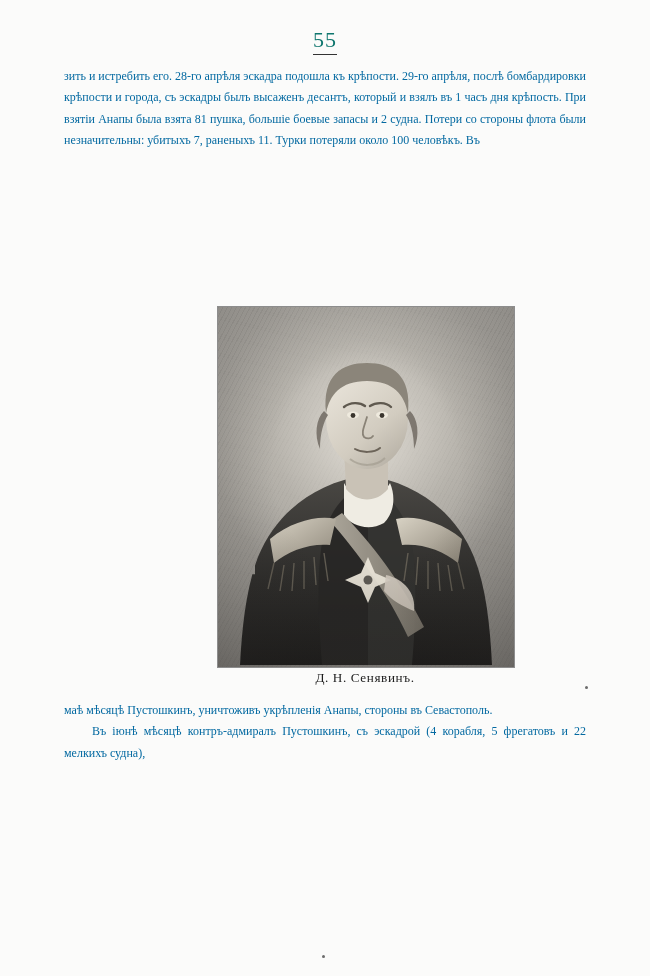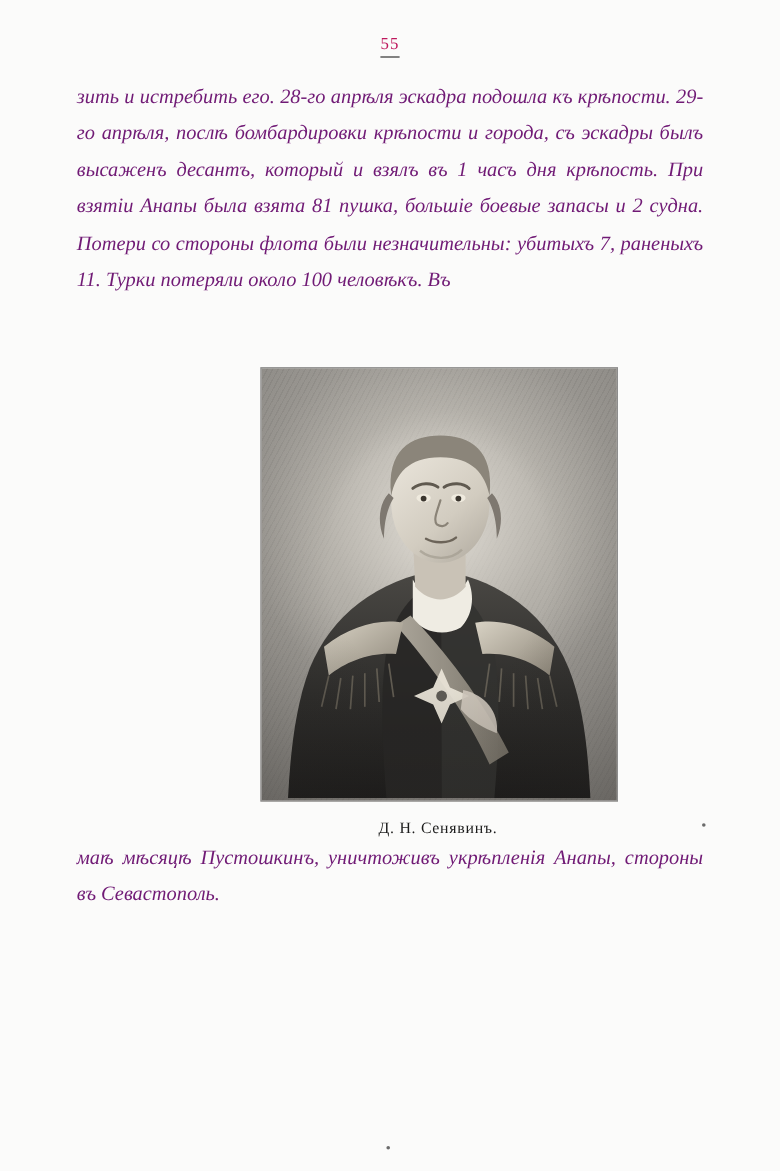--- a/index.html
+++ b/index.html
@@ -22,38 +22,37 @@
     background: #fbfbfa;
   }
   .page-number-wrap {
     position: absolute;
     top: 28px;
     left: 0;
     width: 650px;
     text-align: center;
   }
   .page-number {
-    font-size: 14px;
+    font-size: 22px;
     letter-spacing: 1px;
-    color: #be185d;
+    color: #0f766e;
     display: inline-block;
     padding-bottom: 2px;
     border-bottom: 1px solid #333;
     line-height: 1.1;
   }
   .text-block {
     position: absolute;
     left: 64px;
     width: 522px;
-    font-size: 17px;
+    font-size: 12px;
     line-height: 1.79;
     text-align: justify;
     text-justify: inter-word;
-    color: #701a75;
-    font-style: italic;
+    color: #0369a1;
   }
   .text-block p {
     margin: 0;
   }
   .block-top { top: 66px; }
   .block-bottom { top: 700px; }
   .indent { text-indent: 28px; }
 
   .figure {
     position: absolute;
@@ -77,21 +76,21 @@
       repeating-linear-gradient(118deg, rgba(110,108,104,0.16) 0px, rgba(110,108,104,0.16) 1px, rgba(255,255,255,0) 1px, rgba(255,255,255,0) 4px),
       linear-gradient(180deg, #c3c0ba 0%, #aeaba5 55%, #8e8b86 100%);
   }
   .portrait .vignette {
     position: absolute;
     inset: 0;
     background: radial-gradient(ellipse 78% 72% at 50% 45%, rgba(0,0,0,0) 40%, rgba(40,38,36,0.35) 100%);
   }
   .portrait svg { position: absolute; inset: 0; }
   .caption {
-    margin-top: 14px;
+    margin-top: 2px;
     text-align: center;
     font-size: 13.2px;
     letter-spacing: 0.6px;
     color: #1c1c1c;
   }
   .edge-mark {
     position: absolute;
     width: 3px;
     height: 3px;
     background: #6b6b6b;
@@ -191,18 +190,19 @@
 
         <path d="M168 268 C 186 272, 198 286, 196 304 C 186 300, 174 294, 166 284 Z" fill="#cfc8bc" opacity="0.9"></path>
       </svg>
       <div class="vignette"></div>
     </div>
     <figcaption class="caption">Д. Н. Сенявинъ.</figcaption>
   </figure>
 
   <div class="text-block block-bottom">
     <p>маѣ мѣсяцѣ Пустошкинъ, уничтоживъ укрѣпленія Анапы, стороны въ Севастополь.</p>
+    <p class="indent">Въ іюнѣ мѣсяцѣ контръ-адмиралъ Пустошкинъ, съ эскадрой (4 корабля, 5 фрегатовъ и 22 мелкихъ судна),</p>
   </div>
 
   <span class="edge-mark mark-right"></span>
   <span class="edge-mark mark-bottom"></span>
 
 </div>
 
 </body></html>

